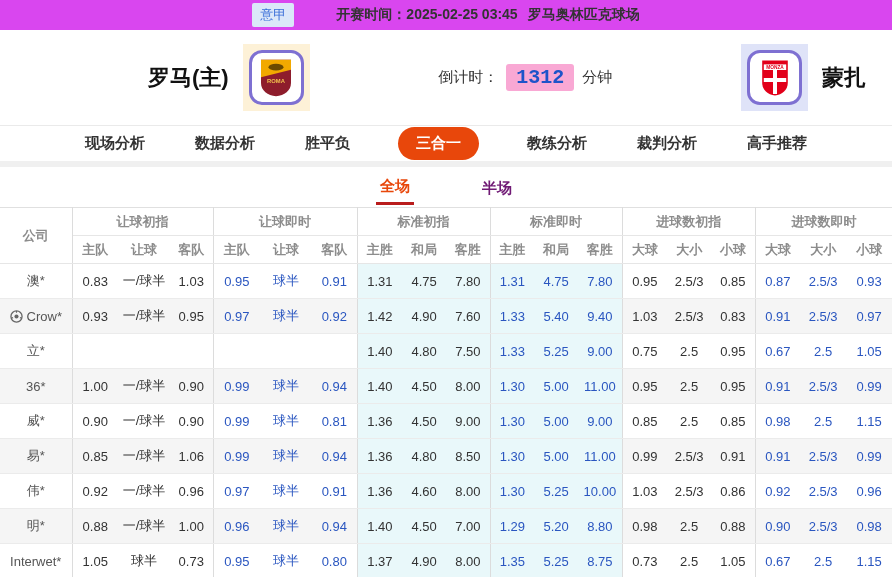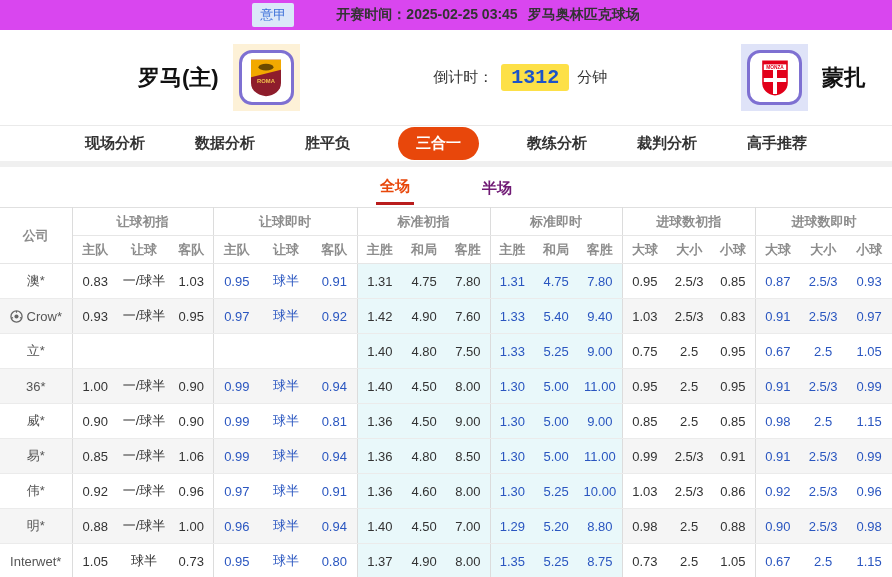--- a/index.html
+++ b/index.html
@@ -7,31 +7,31 @@
     font-family:"Liberation Sans","DejaVu Sans",sans-serif; color:#333; }
 
   
   .topbar { height:30px; background:#d946ef; display:flex; align-items:center;
     justify-content:center; gap:10px; font-size:14px; }
   .league-badge { background:#dbe7f9; color:#3a6fd8; font-size:13px; padding:3px 8px; border-radius:2px; }
   .kickoff { font-weight:bold; color:#333;margin-left:32px; }
   .venue { font-weight:bold; color:#333; }
 
   
-  .teamrow { height:95px; display:flex; align-items:center; background:#fff; }
+  .teamrow { height:95px; display:flex; align-items:center; background:#fff;margin-left:10px; }
   .home-group { margin-left:138px; display:flex; align-items:center; gap:14px; }
   .away-group { margin-right:26px; display:flex; align-items:center; gap:14px; }
   .team-name { font-size:22px; font-weight:bold; color:#111; }
   .logo-box { width:67px; height:67px; display:flex; align-items:center; justify-content:center; }
   .logo-box.home-bg { background:#fdf1d7; }
   .logo-box.away-bg { background:#dfe3f8; }
   .logo-inner { width:55px; height:55px; background:#fff; border:3px solid #7e70d2;
     border-radius:13px; display:flex; align-items:center; justify-content:center; }
   .center-block { flex:1; display:flex; align-items:center; justify-content:center; gap:8px; font-size:15px;font-family:Liberation Mono, monospace; }
-  .cd-num { background:#fde047; color:#1d53c9; font-size:20px; font-weight:bold;
+  .cd-num { background:#f9a8d4; color:#1d53c9; font-size:20px; font-weight:bold;
     padding:2px 10px; border-radius:3px; }
 
   
   .nav { height:36px; border-top:1px solid #eaeaea; display:flex; align-items:center;
     justify-content:center; gap:46px; }
   .nav-item { font-size:15px; font-weight:bold; color:#333; cursor:pointer; padding:4px 2px; }
   .nav-item.active { background:#e8470b; color:#fff; border-radius:999px; padding:7px 18px; }
   .gap-strip { height:6px; background:#f0f0f0; }
 
   

